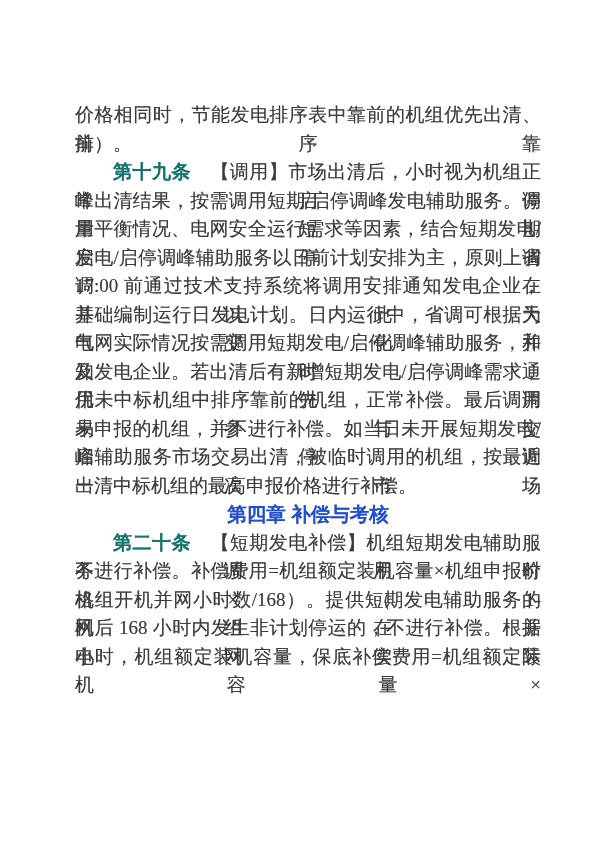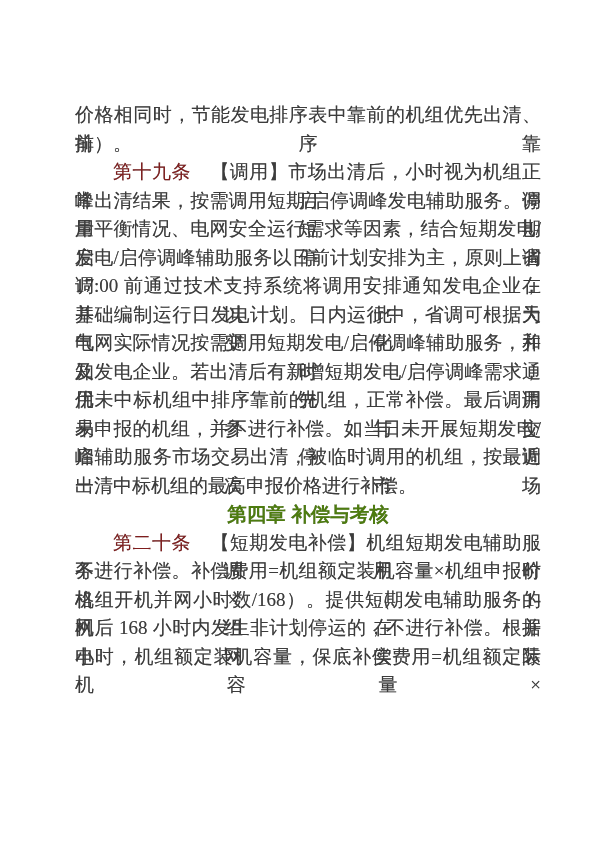--- a/index.html
+++ b/index.html
@@ -42,26 +42,26 @@
   }
   .indent {
     text-indent: 38px;
   }
   .heading {
     text-align: right;
     text-align-last: center;
     font-weight: bold;
     font-family: "Liberation Sans", sans-serif;
     font-size: 19.5px;
-    color: #4d7c0f;
+    color: #1d4ed8;
   }
   .term-bold {
-    font-weight: normal;
+    font-weight: bold;
     font-family: "Liberation Sans", sans-serif;
-    color: #7f1d1d;
+    color: #0f766e;
   }
 </style>
 </head>
 <body>
 
 <div class="page">
   <div class="doc">
 
     <div class="line fill">价格相同时，节能发电排序表中靠前的机组优先出清、排序靠</div>
     <div class="line plain">前）。</div>

